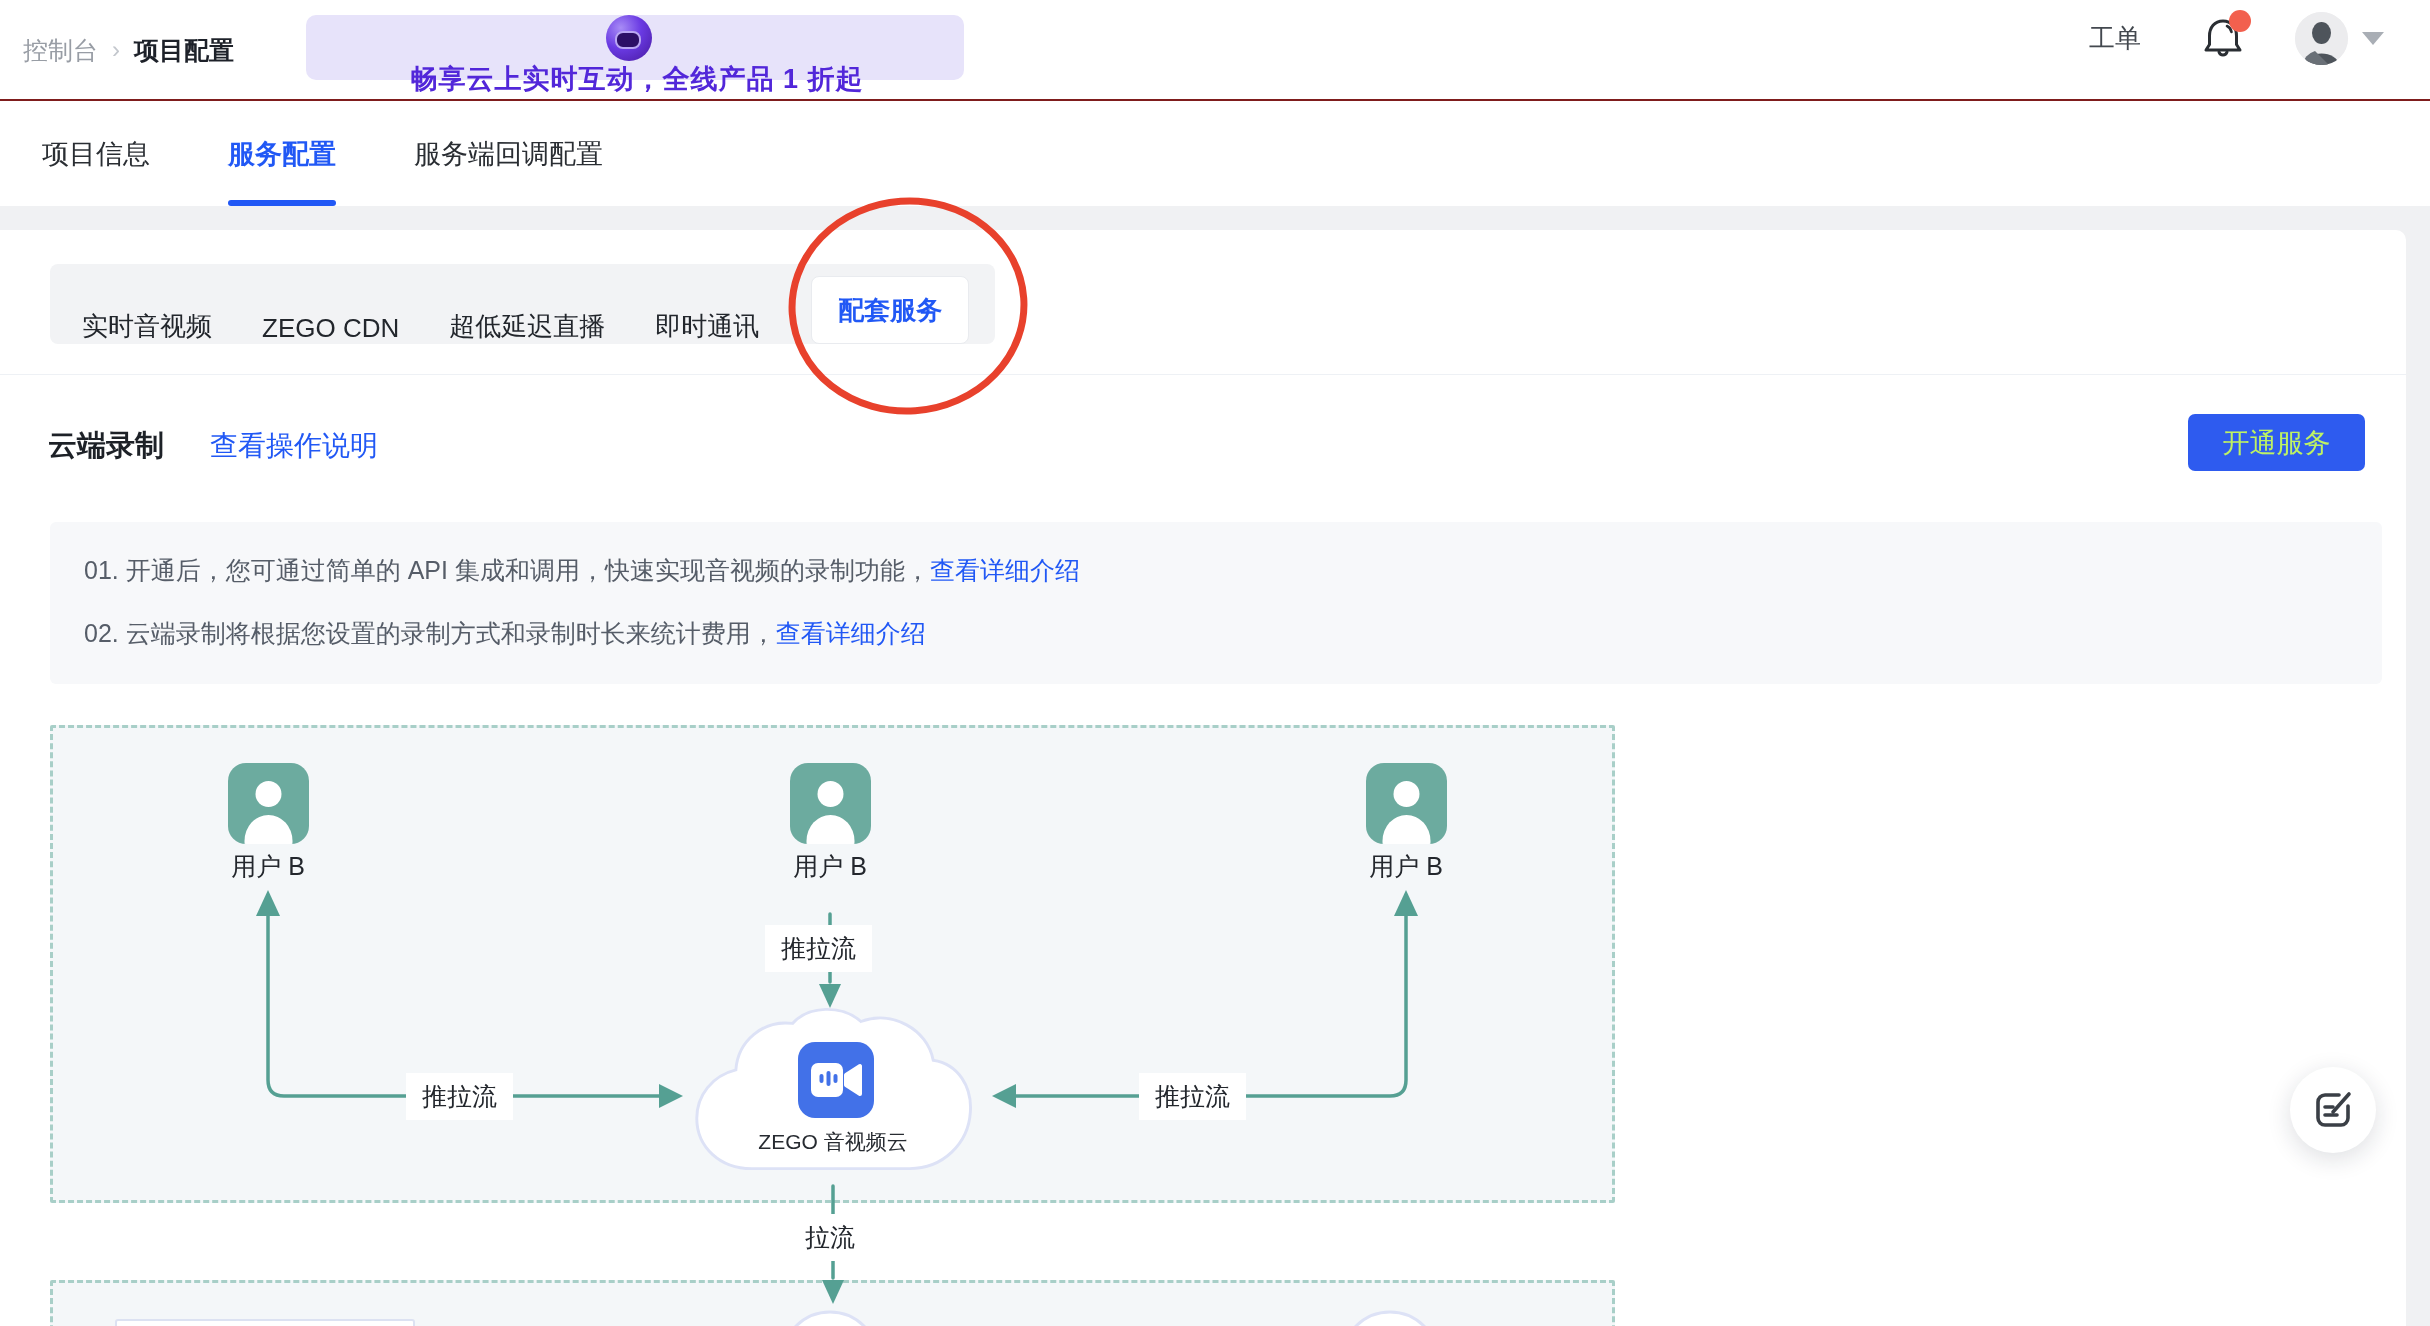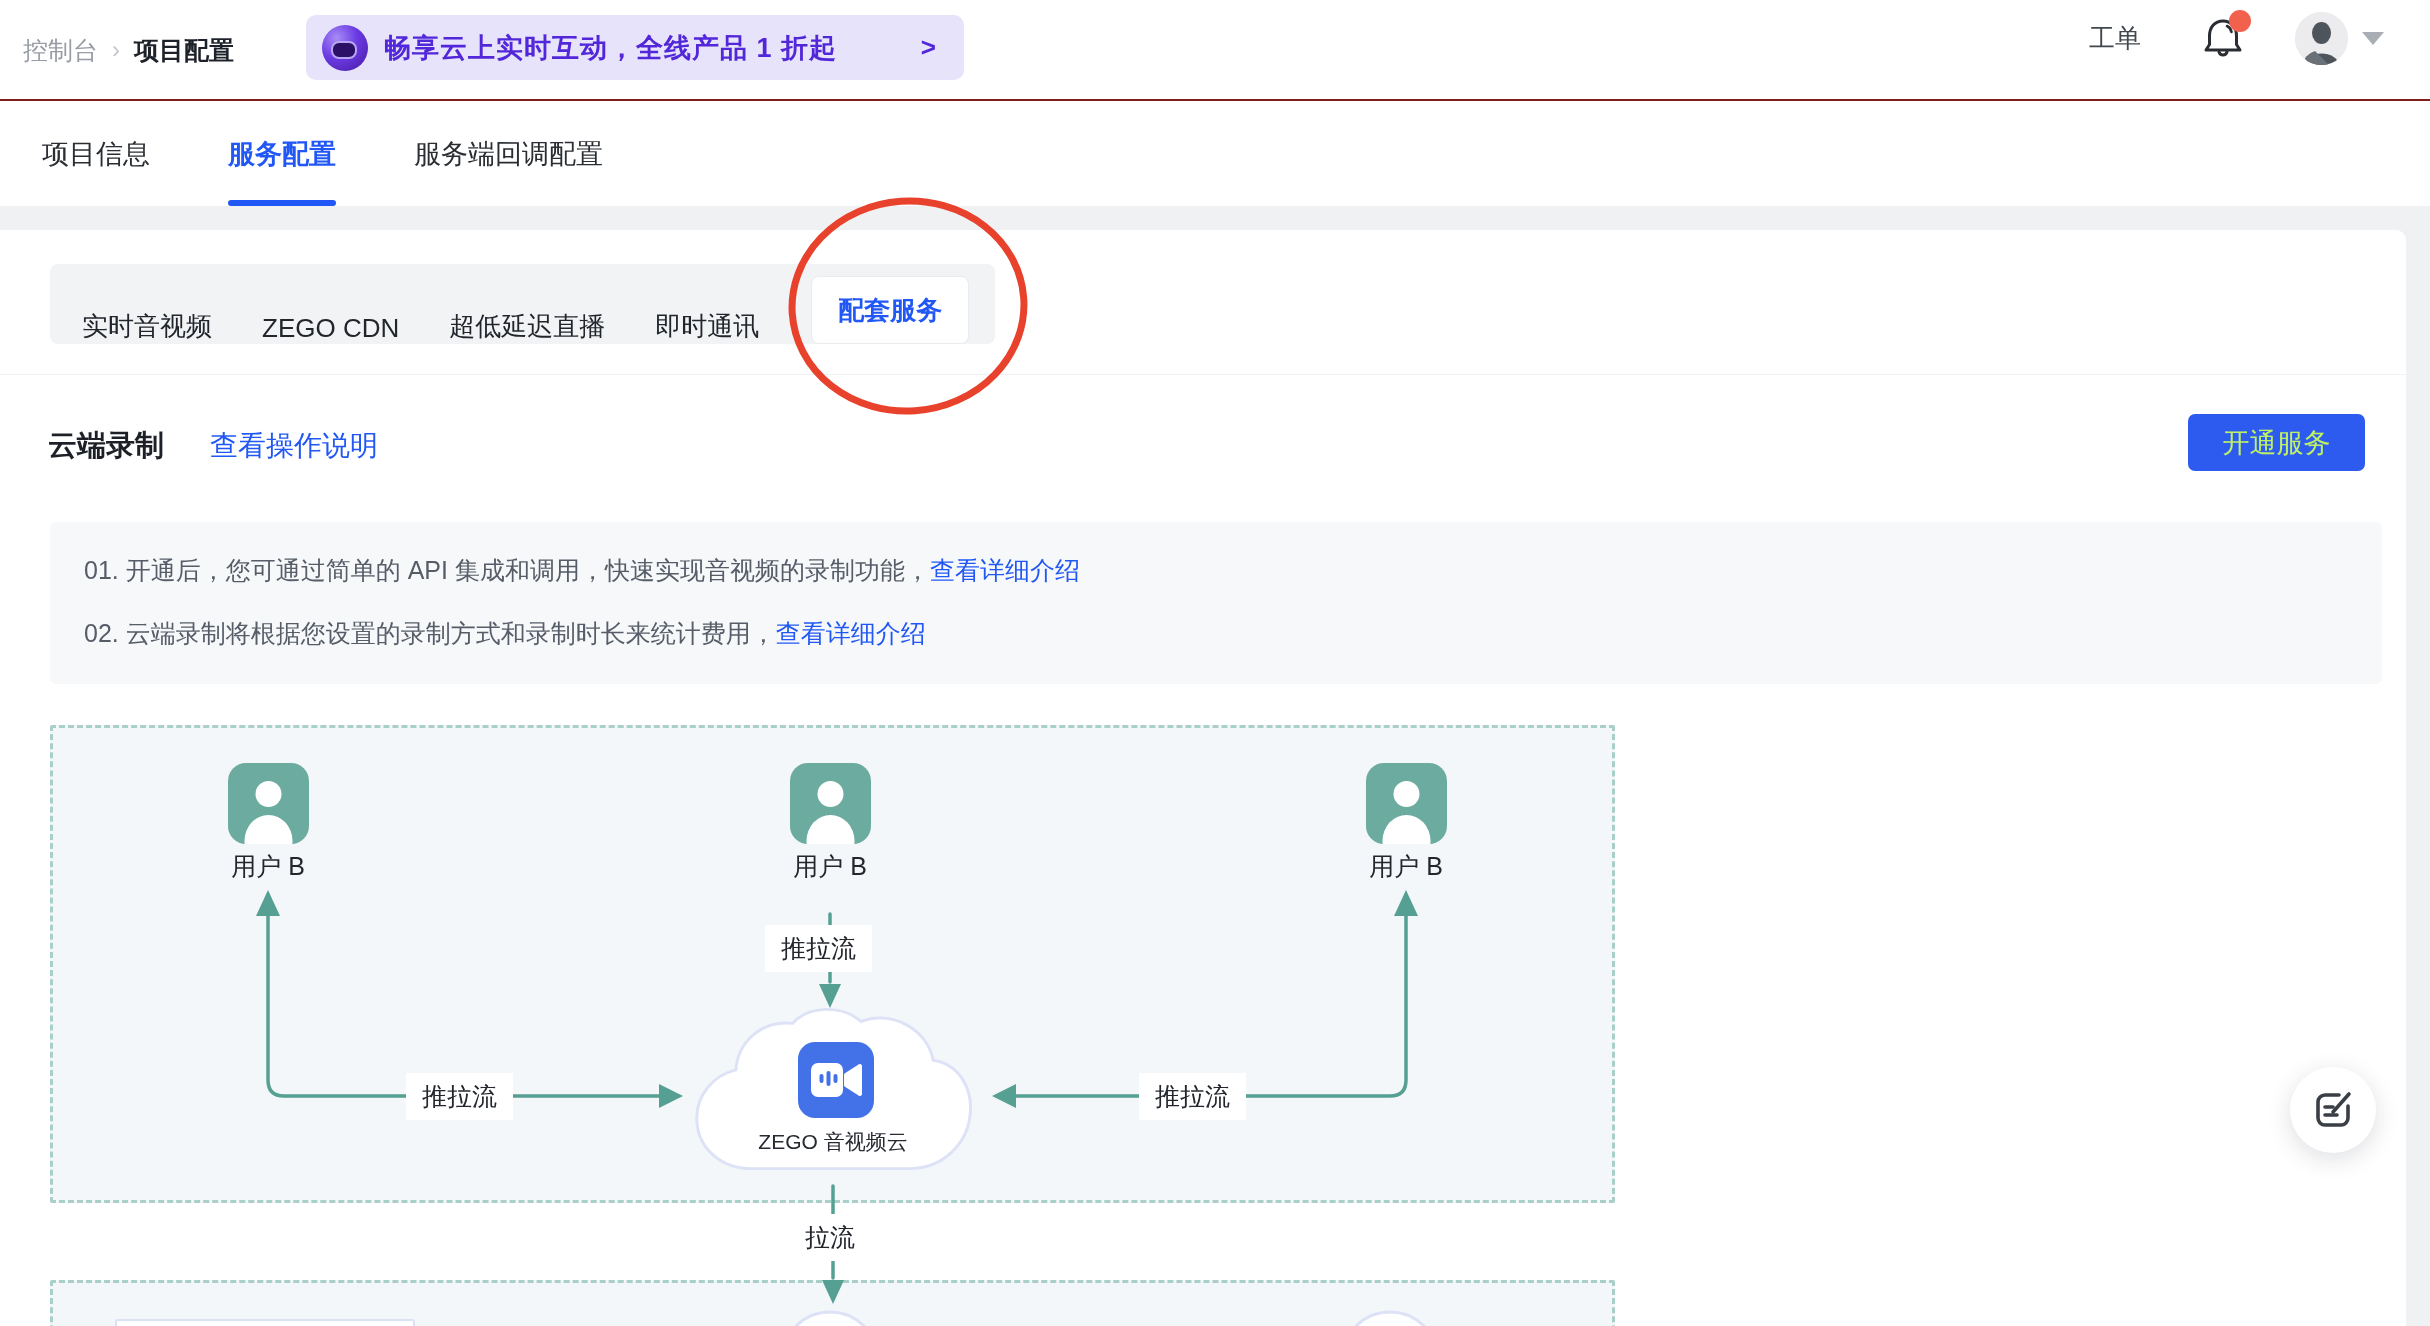--- a/index.html
+++ b/index.html
@@ -5,21 +5,21 @@
   * { margin:0; padding:0; box-sizing:border-box; }
   html,body { width:2430px; height:1326px; overflow:hidden; }
   body { font-family:"Liberation Sans","DejaVu Sans",sans-serif; background:#ffffff; position:relative; color:#1d2129; }
 
   
   .hdr { position:absolute; left:0; top:0; width:2430px; height:101px; background:#fff; border-bottom:2px solid #7f1d1d; z-index:5; }
   .crumbs { position:absolute; left:23px; top:0; height:100px; display:flex; align-items:center; gap:14px; font-size:25px; }
   .crumb-root { color:#989da5; }
   .crumb-sep { color:#c3c7cd; font-size:24px; }
   .crumb-cur { color:#1d2129; font-weight:bold; }
-  .banner { position:absolute; left:306px; top:15px; width:658px; height:65px; background:#e7e3fa; border-radius:10px; display:flex; align-items:center; padding:0 28px 0 16px; cursor:pointer; }
+  .banner { position:absolute; left:306px; top:15px; width:658px; height:65px; background:#e7e3fa; border-radius:10px; display:flex; align-items:center; padding:0 28px 0 16px; cursor:pointer;flex-direction:column; }
   .mascot { width:46px; height:46px; border-radius:50%; background:radial-gradient(circle at 32% 28%, #a88cf6 0%, #6a3ae3 45%, #47199f 100%); position:relative; flex:0 0 auto; }
   .mascot::after { content:""; position:absolute; left:9px; top:16px; width:22px; height:14px; border-radius:8px; background:#2c0f66; border:2px solid #b9a6f2; }
   .banner-text { margin-left:16px; font-size:27px; font-weight:bold; color:#5227d9; letter-spacing:1px; }
   .banner-arrow { margin-left:auto; font-size:26px; font-weight:bold; color:#5227d9; }
   .hdr-right { position:absolute; right:46px; top:0; height:76px; display:flex; align-items:center; }
   .ticket { font-size:26px; color:#43484f; cursor:pointer; }
   .bell-wrap { position:relative; margin-left:62px; width:40px; height:44px; cursor:pointer; }
   .bell-dot { position:absolute; right:-8px; top:-6px; width:22px; height:22px; border-radius:50%; background:#f2604e; }
   .avatar { margin-left:52px; width:53px; height:53px; border-radius:50%; background:#ececee; overflow:hidden; position:relative; cursor:pointer; }
   .caret { margin-left:14px; width:0; height:0; border-left:11px solid transparent; border-right:11px solid transparent; border-top:13px solid #a9aeb5; cursor:pointer; }

